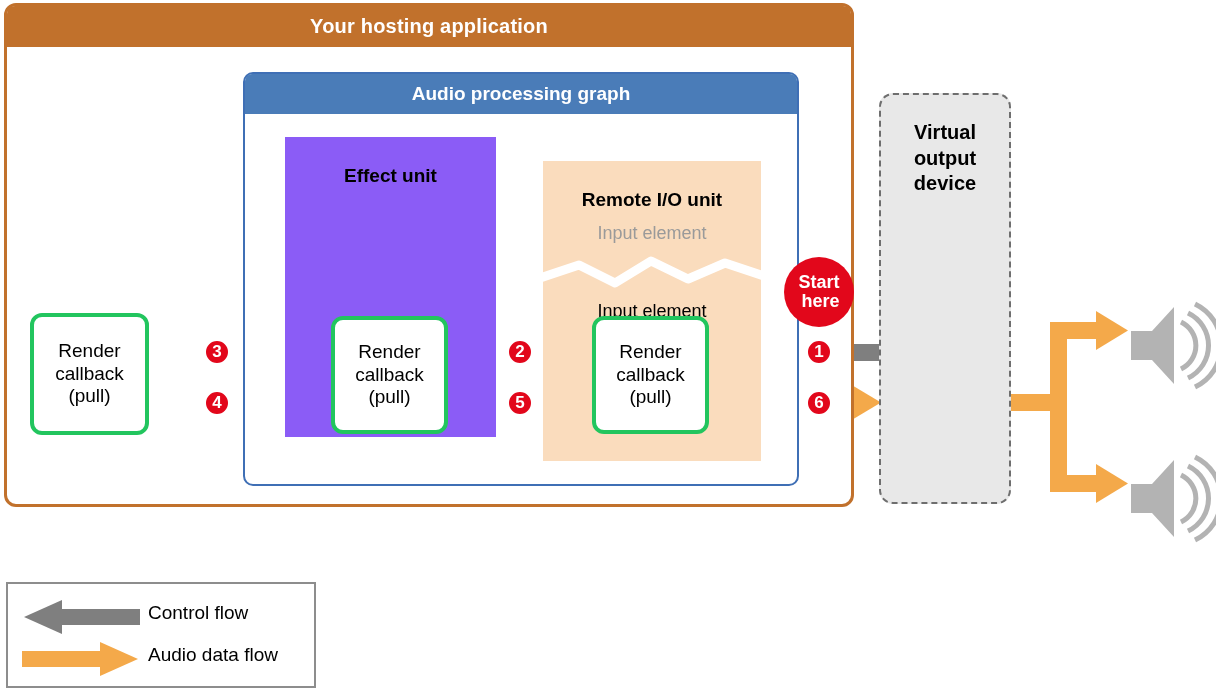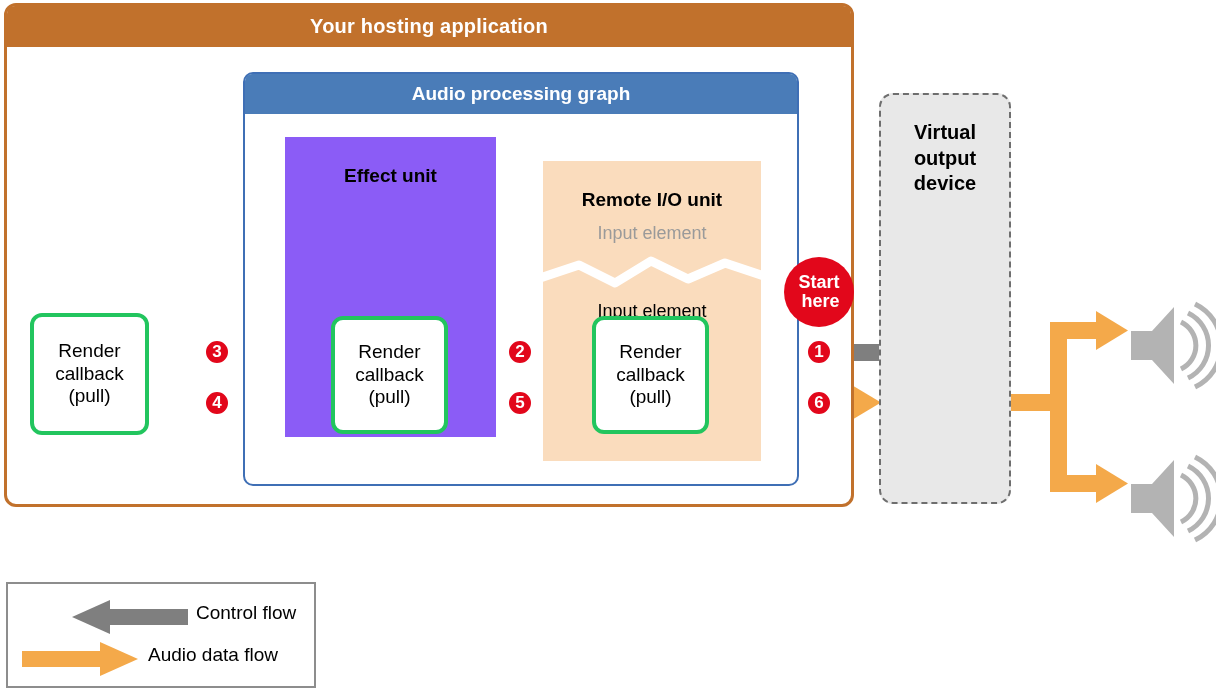--- a/index.html
+++ b/index.html
@@ -167,21 +167,21 @@
   </div>
 
   <div class="step" style="left:805px;top:338px;">1</div>
   <div class="step" style="left:506px;top:338px;">2</div>
   <div class="step" style="left:203px;top:338px;">3</div>
   <div class="step" style="left:203px;top:389px;">4</div>
   <div class="step" style="left:506px;top:389px;">5</div>
   <div class="step" style="left:805px;top:389px;">6</div>
 
   <div class="abs" id="legend">
-    <div class="leg-row" style="top:12px;margin-left:48px;">
+    <div class="leg-row" style="top:12px;">
       <svg style="position:absolute;left:14px;top:4px;width:118px;height:34px;" viewBox="0 0 118 34">
         <rect x="36" y="9" width="82" height="16" fill="#7f7f7f"></rect>
         <polygon points="2,17 40,0 40,34" fill="#7f7f7f"></polygon>
       </svg>
       <span class="leg-label" style="top:6px;">Control flow</span>
     </div>
     <div class="leg-row" style="top:54px;">
       <svg style="position:absolute;left:14px;top:4px;width:118px;height:34px;" viewBox="0 0 118 34">
         <rect x="0" y="9" width="82" height="16" fill="#f4a94a"></rect>
         <polygon points="116,17 78,0 78,34" fill="#f4a94a"></polygon>

